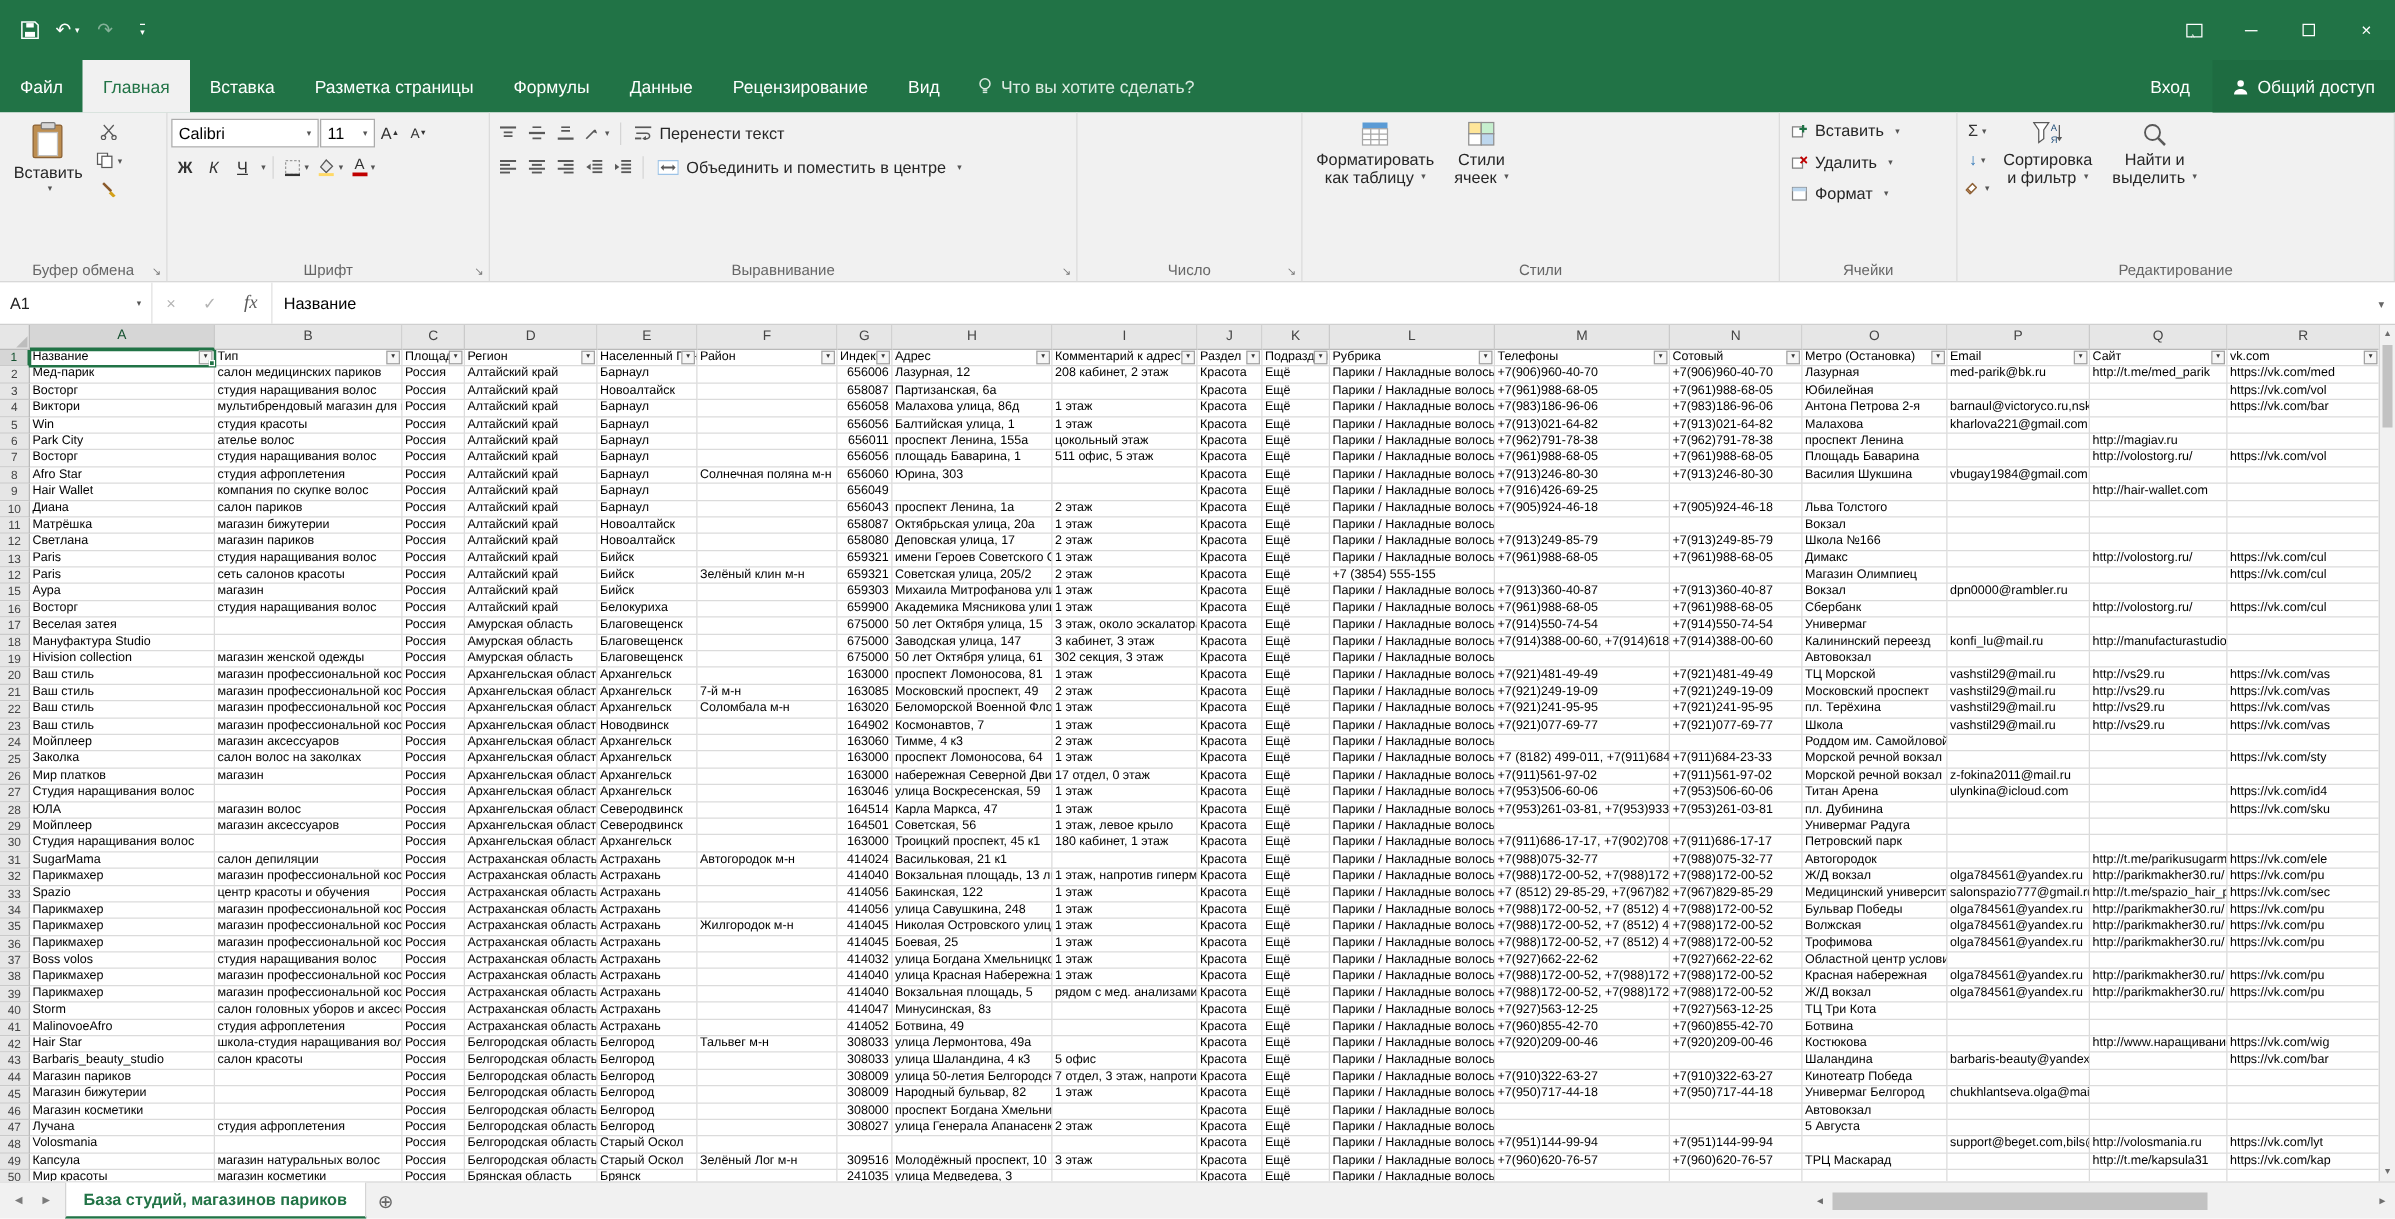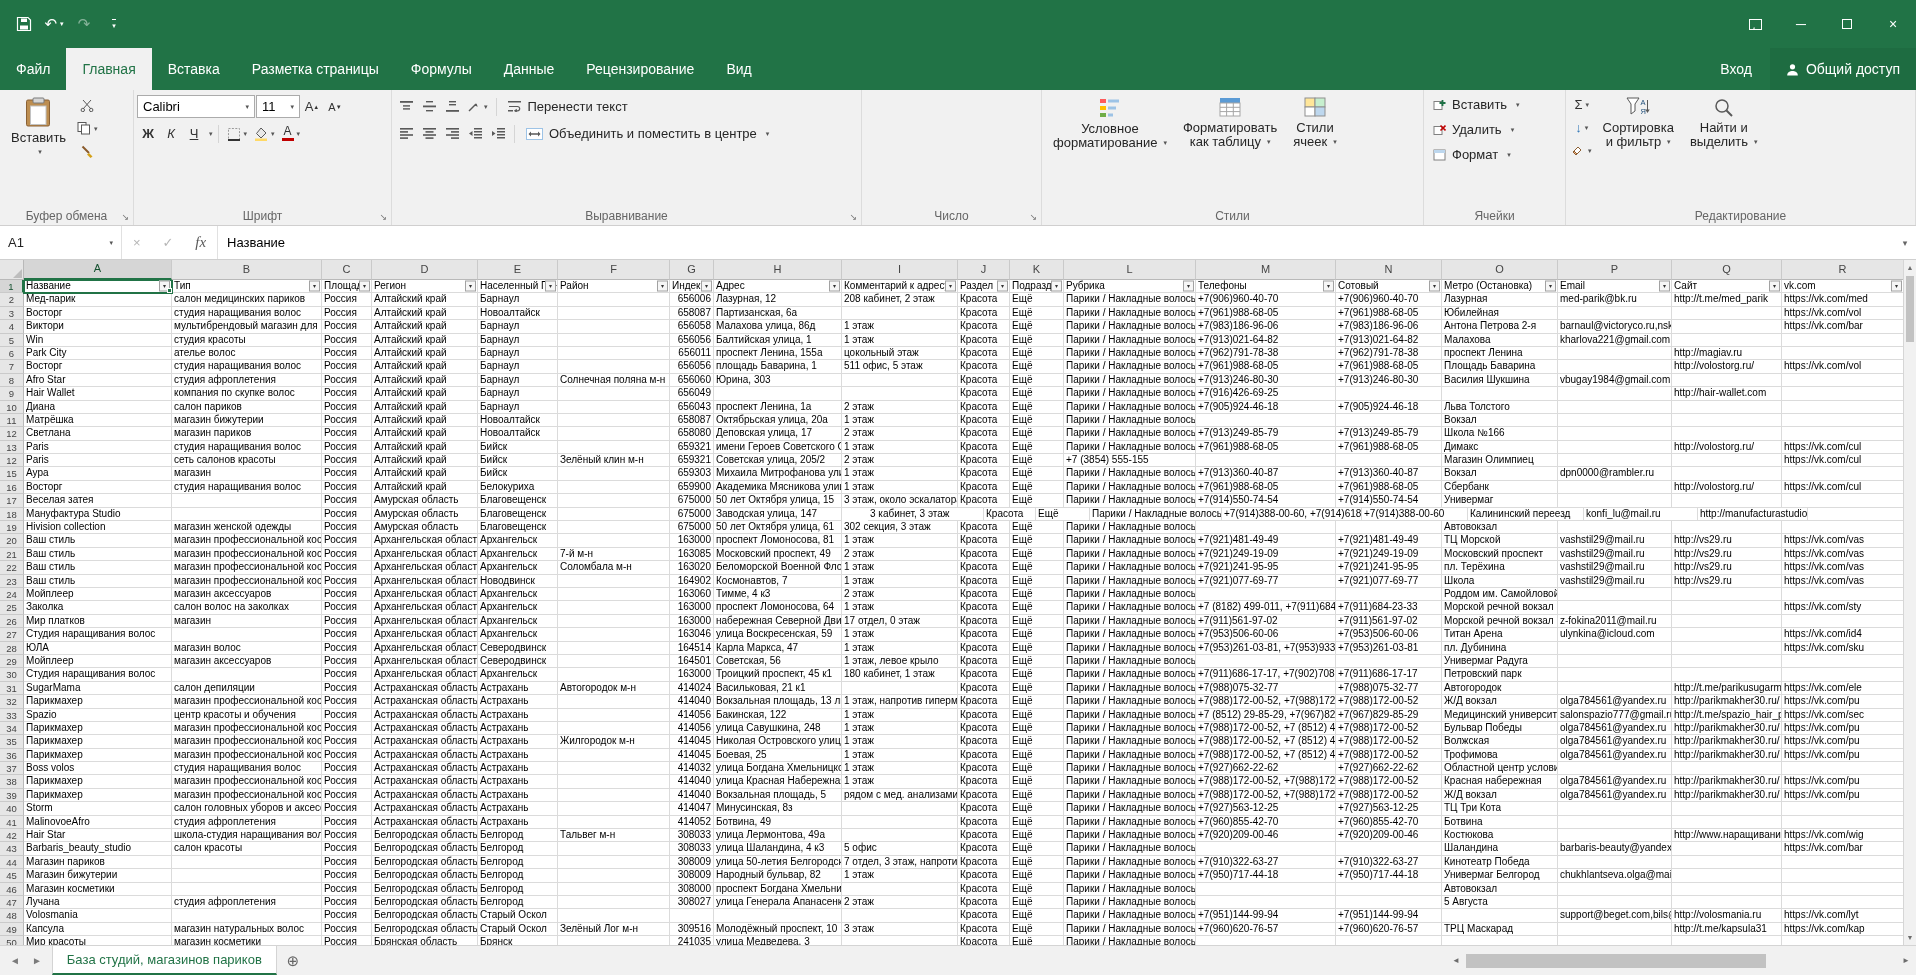--- a/index.html
+++ b/index.html
@@ -77,21 +77,21 @@
 .fill-handle{position:absolute;right:-1px;bottom:-1px;width:5px;height:5px;background:#217346;border:1px solid #fff;z-index:3}
 .fbtn{position:absolute;right:1px;top:50%;transform:translateY(-50%);width:11px;height:11px;border:1px solid #a2a2a2;background:#f6f6f6;font-size:6px;line-height:9px;text-align:center;color:#333}
 
 .vscroll{width:13px;flex:none;background:#f1f1f1;border-left:1px solid #d6d6d6;display:flex;flex-direction:column}
 .varrow{height:15px;font-size:7px;color:#6d6d6d;text-align:center;line-height:15px}
 .vthumb{height:66px;background:#c2c2c2;margin:1px 2px}
 .vspacer{flex:1}
 
 .bottombar{height:30px;background:#f1f1f1;border-top:1px solid #d4d4d4;display:flex;align-items:stretch}
 .tabnav{display:flex;align-items:center;gap:12px;padding:0 10px;color:#7b7b7b;font-size:10px}
-.sheettab{display:flex;align-items:center;padding:0 14px;background:#fff;border-left:1px solid #d4d4d4;border-right:1px solid #d4d4d4;border-bottom:2px solid #217346;color:#217346;font-weight:normal;font-size:13px;white-space:nowrap}
+.sheettab{display:flex;align-items:center;padding:0 14px;background:#fff;border-left:1px solid #d4d4d4;border-right:1px solid #d4d4d4;border-bottom:2px solid #217346;color:#217346;font-weight:bold;font-size:13px;white-space:nowrap}
 .addsheet{display:flex;align-items:center;justify-content:center;width:32px;color:#666;font-size:15px}
 .tabfill{flex:1}
 .hscroll{width:470px;display:flex;align-items:center;padding:0 2px}
 .harrow{width:16px;text-align:center;color:#6d6d6d;font-size:8px}
 .htrack{flex:1;height:14px;background:#f1f1f1;position:relative}
 .hthumb{position:absolute;left:2px;top:0;height:14px;width:300px;background:#c2c2c2}
 svg text{font-family:"Liberation Sans",sans-serif}
 </style>
 </head>
 <body>
@@ -130,20 +130,28 @@
 
 <div class="tabrow">
   <div class="tab">Файл</div>
   <div class="tab active">Главная</div>
   <div class="tab">Вставка</div>
   <div class="tab">Разметка страницы</div>
   <div class="tab">Формулы</div>
   <div class="tab">Данные</div>
   <div class="tab">Рецензирование</div>
   <div class="tab">Вид</div>
+  <div class="tellme">
+    <svg width="12" height="15" viewBox="0 0 12 15">
+        <circle cx="6" cy="5" r="4" fill="none" stroke="#dcebe2" stroke-width="1.2"></circle>
+        <rect x="4.2" y="9.5" width="3.6" height="1.2" fill="#dcebe2"></rect>
+        <rect x="4.2" y="11.3" width="3.6" height="1.2" fill="#dcebe2"></rect>
+      </svg>
+    <span>Что вы хотите сделать?</span>
+  </div>
   <div class="trspacer"></div>
   <div class="signin">Вход</div>
   <div class="share">
     <svg width="13" height="13" viewBox="0 0 13 13">
         <circle cx="6.5" cy="3.8" r="2.6" fill="#fff"></circle>
         <path d="M1.2 12.5c0-3.2 3-4.4 5.3-4.4s5.3 1.2 5.3 4.4z" fill="#fff"></path>
       </svg>
     <span>Общий доступ</span>
   </div>
 </div>
@@ -356,35 +364,20 @@
     <span class="launcher">↘</span>
   </div>
 
   <div class="group" style="width:180px">
     <div class="glabel">Число</div>
     <span class="launcher">↘</span>
   </div>
 
   <div class="group" style="width:382px">
     <div class="gbody">
-      <div class="bigbtn">
-        <svg width="22" height="22">
-            <rect x="1" y="2" width="6" height="4" fill="#ff5b5b"></rect>
-            <rect x="1" y="9" width="6" height="4" fill="#ffc000"></rect>
-            <rect x="1" y="16" width="6" height="4" fill="#70ad47"></rect>
-            <rect x="9" y="2.5" width="11" height="3" fill="#9dc3e6"></rect>
-            <rect x="9" y="9.5" width="8" height="3" fill="#9dc3e6"></rect>
-            <rect x="9" y="16.5" width="5" height="3" fill="#9dc3e6"></rect>
-          </svg>
-        <span>Условное</span>
-        <span class="l2">
-            <span>форматирование</span>
-            <span class="dd">▾</span>
-          </span>
-      </div>
       <div class="bigbtn">
         <svg width="22" height="21">
             <rect x="1" y="1" width="20" height="5" fill="#5b9bd5"></rect>
             <rect x="1" y="6" width="20" height="13" fill="#fff" stroke="#a6a6a6"></rect>
             <line x1="1" y1="10.3" x2="21" y2="10.3" stroke="#a6a6a6"></line>
             <line x1="1" y1="14.6" x2="21" y2="14.6" stroke="#a6a6a6"></line>
             <line x1="7.6" y1="6" x2="7.6" y2="19" stroke="#a6a6a6"></line>
             <line x1="14.3" y1="6" x2="14.3" y2="19" stroke="#a6a6a6"></line>
           </svg>
         <span>Форматировать</span>
@@ -889,21 +882,21 @@
         <div class="grow-r">
           <div class="rowh">18</div>
           <div class="cell" style="width: 148px;"><span>Мануфактура Studio</span></div>
           <div class="cell" style="width: 150px;"><span></span></div>
           <div class="cell" style="width: 50px;"><span>Россия</span></div>
           <div class="cell" style="width: 106px;"><span>Амурская область</span></div>
           <div class="cell" style="width: 80px;"><span>Благовещенск</span></div>
           <div class="cell" style="width: 112px;"><span></span></div>
           <div class="cell num" style="width: 44px;"><span>675000</span></div>
           <div class="cell" style="width: 128px;"><span>Заводская улица, 147</span></div>
-          <div class="cell" style="width: 116px; margin-left: 26px;"><span>3 кабинет, 3 этаж</span></div>
+          <div class="cell" style="width: 116px;"><span>3 кабинет, 3 этаж</span></div>
           <div class="cell" style="width: 52px;"><span>Красота</span></div>
           <div class="cell" style="width: 54px;"><span>Ещё</span></div>
           <div class="cell" style="width: 132px;"><span>Парики / Накладные волосы</span></div>
           <div class="cell" style="width: 140px;"><span>+7(914)388-00-60, +7(914)618-00-8</span></div>
           <div class="cell" style="width: 106px;"><span>+7(914)388-00-60</span></div>
           <div class="cell" style="width: 116px;"><span>Калининский переезд</span></div>
           <div class="cell" style="width: 114px;"><span>konfi_lu@mail.ru</span></div>
           <div class="cell" style="width: 110px;"><span>http://manufacturastudio.ru/</span></div>
           <div class="cell" style="width: 122px;"><span></span></div>
         </div>

